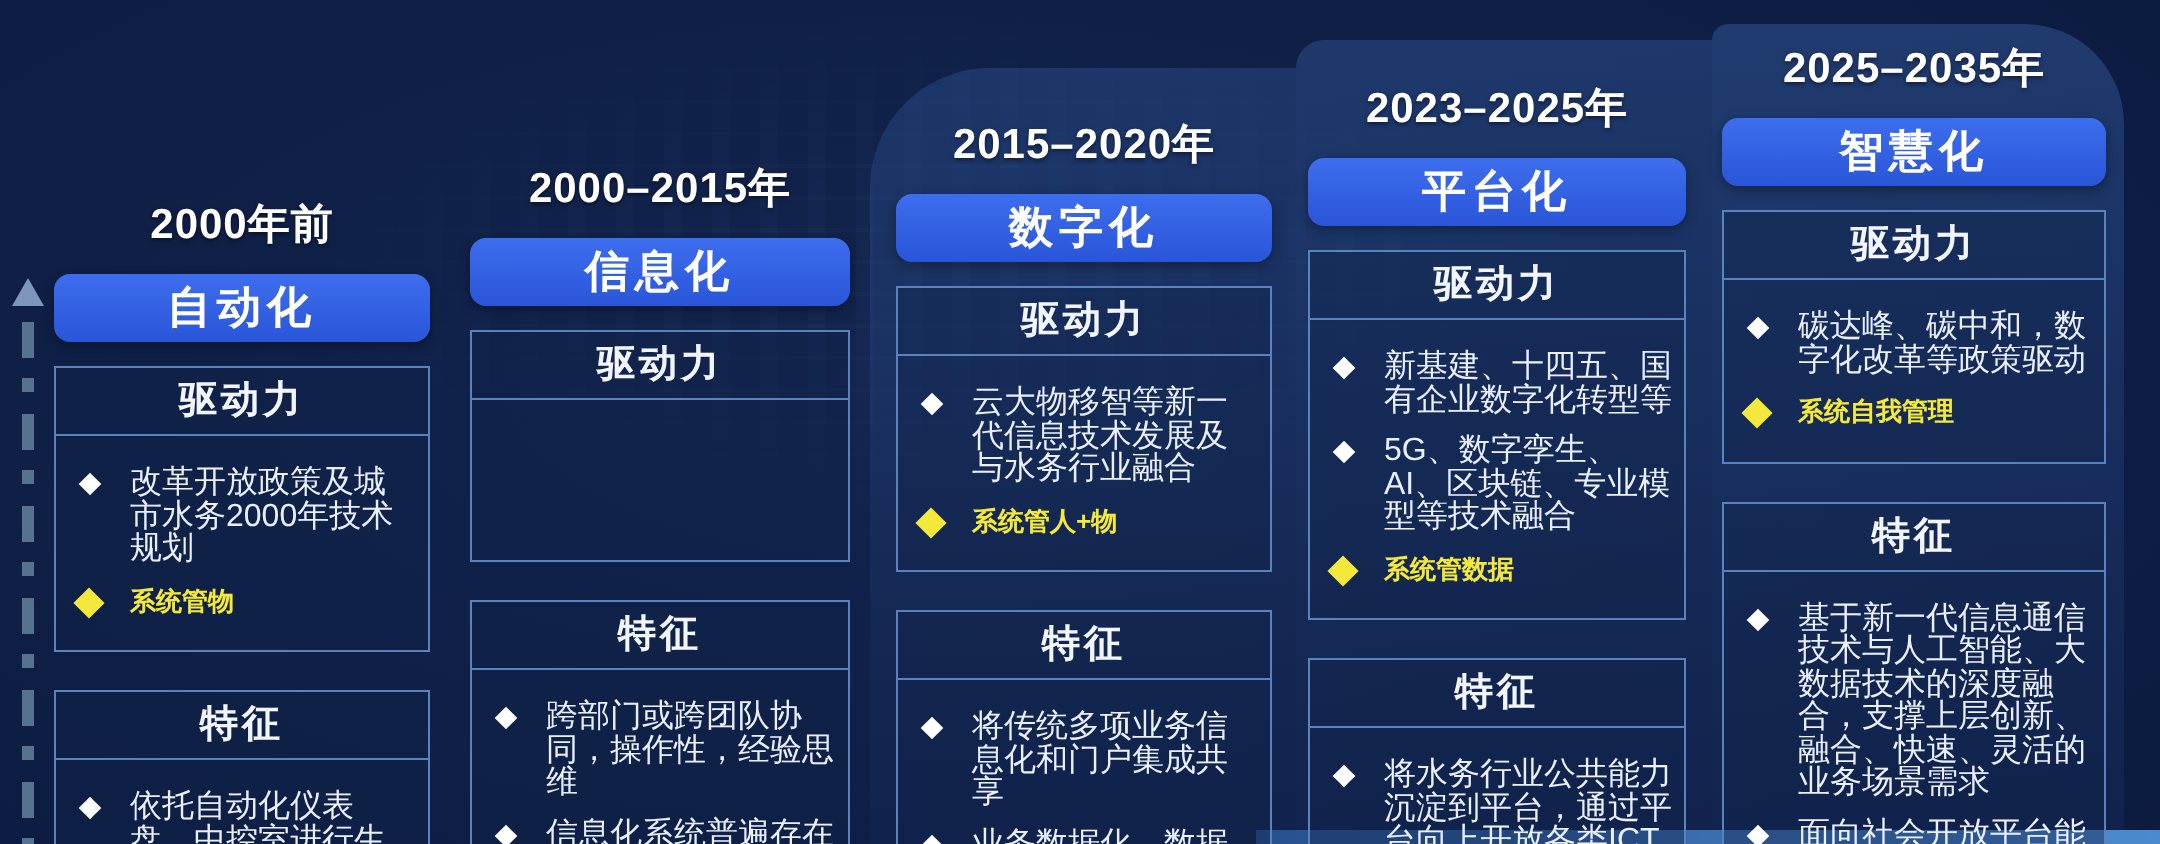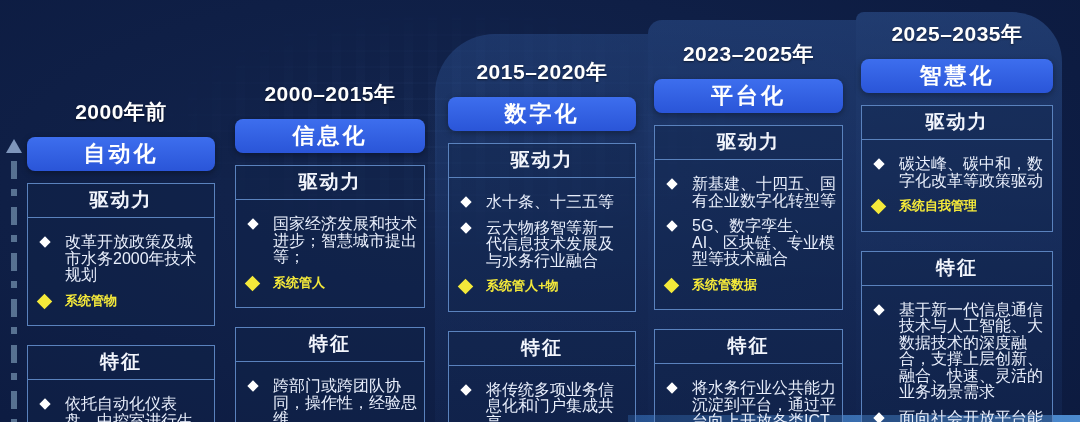--- a/index.html
+++ b/index.html
@@ -96,41 +96,36 @@
         <li><span class="dm"></span><span>集团所辖的厂区独立运营</span></li>
       </ul>
     </div>
   </section>
 
   <section class="col c2">
     <h2 class="period">2000–2015年</h2>
     <div class="pill">信息化</div>
     <div class="box drivers">
       <div class="box-title">驱动力</div>
-      <ul class="box-body">
-        <li><span class="dm"></span><span>国家经济发展和技术进步；智慧城市提出等；</span></li>
-        <li class="hl"><span class="dm"></span><span>系统管人</span></li>
-      </ul>
     </div>
     <div class="box features">
       <div class="box-title">特征</div>
       <ul class="box-body">
         <li><span class="dm"></span><span>跨部门或跨团队协同，操作性，经验思维</span></li>
         <li><span class="dm"></span><span>信息化系统普遍存在信息孤岛</span></li>
       </ul>
     </div>
   </section>
 
   <section class="col c3">
     <h2 class="period">2015–2020年</h2>
     <div class="pill">数字化</div>
     <div class="box drivers">
       <div class="box-title">驱动力</div>
       <ul class="box-body">
-        <li><span class="dm"></span><span>水十条、十三五等</span></li>
         <li><span class="dm"></span><span>云大物移智等新一代信息技术发展及与水务行业融合</span></li>
         <li class="hl"><span class="dm"></span><span>系统管人+物</span></li>
       </ul>
     </div>
     <div class="box features">
       <div class="box-title">特征</div>
       <ul class="box-body">
         <li><span class="dm"></span><span>将传统多项业务信息化和门户集成共享</span></li>
         <li><span class="dm"></span><span>业务数据化，数据价值化，数据成为商业模式重要支撑</span></li>
       </ul>

